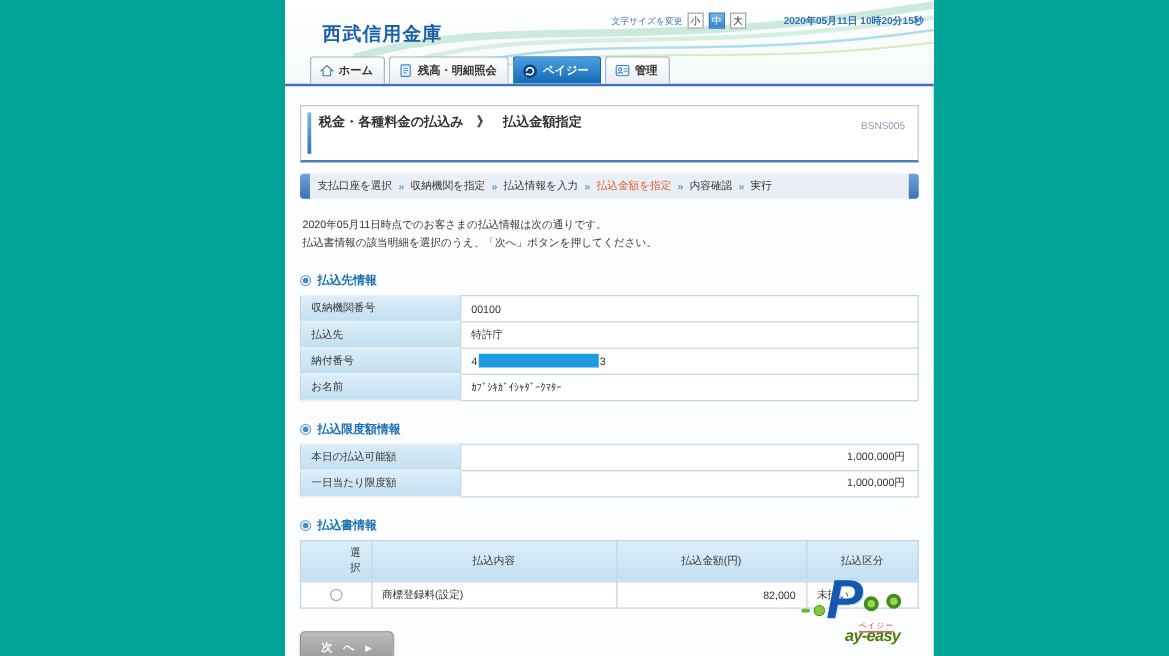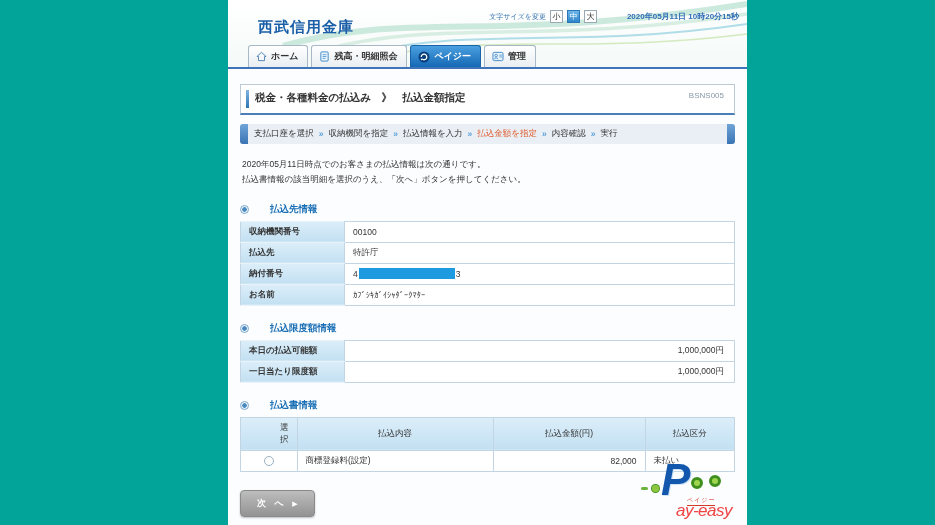--- a/index.html
+++ b/index.html
@@ -33,46 +33,46 @@
   .tab { display:flex; align-items:center; gap:4px; padding:4px 9px 4px 7px;
     background:linear-gradient(#ffffff,#e9eef2); border:1px solid #a8b8c6; border-bottom:none;
     border-radius:3px 3px 0 0; font-size:9px; font-weight:bold; color:#333; cursor:pointer; }
   .tab.active { background:linear-gradient(#4aa0e0,#1568b4); border-color:#1a63a8; color:#fff; }
   .tab svg { display:block; }
 
   
   .main { padding:15px 12px 0 12px; }
 
   .title-box { position:relative; background:#fff; border:1px solid #bcc9d6;
-    border-bottom:2px solid #4a7ebb; padding:6px 10px 8px 14px;
-    display:flex; justify-content:space-between; align-items:flex-start; }
+    border-bottom:2px solid #4a7ebb; padding:6px 10px 23px 14px;
+    display:flex; justify-content:space-between; align-items:flex-end; }
   .title-accent { position:absolute; left:5px; top:5px; bottom:5px; width:3px;
     background:linear-gradient(#7fb3e0,#2e75b6); }
   .page-title { font-size:10.5px; font-weight:bold; color:#333; }
   .page-code { font-size:8px; color:#8899a8; }
 
   .stepbar { margin-top:9px; height:20px; background:#e9eff5; border-radius:3px;
     display:flex; align-items:center; position:relative; padding:0 14px; }
   .step-cap { position:absolute; top:0; width:8px; height:20px; background:linear-gradient(#6fa4d8,#3a74b4); }
   .step-cap.left { left:0; border-radius:3px 0 0 3px; }
   .step-cap.right { right:0; border-radius:0 3px 3px 0; }
   .step { font-size:8.5px; font-weight:normal; color:#333; white-space:nowrap; }
   .step.current { color:#e05a2b; }
   .step-sep { font-size:8.5px; font-weight:bold; color:#5a9fd8; margin:0 5px; }
 
   .desc { margin:13px 2px 0 2px; font-size:8.5px; color:#333; line-height:1.75; }
 
-  .section-h { margin-top:16px; display:flex; align-items:center; gap:21px; }
+  .section-h { margin-top:16px; display:flex; align-items:center; gap:5px; }
   .bullet { width:9px; height:9px; border-radius:50%; border:1px solid #7fa8cc;
     background:radial-gradient(circle,#4a88c0 0 2px,#eaf4fb 2.5px); flex:0 0 auto; }
   .section-title { font-size:9.5px; font-weight:bold; color:#1a6fb5; }
 
   table { border-collapse:collapse; width:100%; margin-top:5px; background:#fff; }
   td,th { border:1px solid #c3d5e2; font-size:8.5px; color:#333; padding:4px 8px; height:19px; }
-  .lbl { width:104px; background:linear-gradient(#dceef9,#c2e0f2); border-color:#e8f2f8 #c3d5e2;font-weight:bold; }
+  .lbl { width:128px; background:linear-gradient(#dceef9,#c2e0f2); border-color:#e8f2f8 #c3d5e2; }
   .val { background:#fff;margin-left:14px; }
   .val.num { text-align:right; padding-right:10px; }
   .redact { display:inline-block; width:96px; height:11px; background:#1e9ae0;
     vertical-align:-2px; margin:0 1px; }
 
   th { background:linear-gradient(#dceef9,#c2e0f2); font-weight:normal; text-align:center; }
   .col-sel { width:34px;padding-left:39px; }
   .col-content { width:196px; }
   .col-amount { width:152px; }
   .cell-amount { text-align:right;padding-left:40px; }
@@ -91,22 +91,22 @@
   .pe-dot { position:absolute; left:12px; top:21px; width:9px; height:9px; border-radius:50%;
     background:radial-gradient(circle,#8cc63f 55%,#3f8f1f 60%); }
   .pe-P { position:absolute; left:22px; top:-8px; font-size:44px; font-weight:bold;
     color:#1458ae; font-style:italic; text-shadow:1px 1px 0 #cfe2f5; }
   .pe-ring { position:absolute; width:12px; height:12px; border-radius:50%;
     border:3px solid #3f8f1f; background:#9ed44e; }
   .pe-ring.r1 { left:52px; top:14px; }
   .pe-ring.r2 { left:70px; top:12px; }
   .pe-kana { position:absolute; left:48px; top:33px; font-size:6px; color:#d43a2a;
     border-bottom:1px solid #d43a2a; letter-spacing:1px; }
-  .pe-rest { position:absolute; left:37px; top:38px; font-size:17px; font-weight:normal;
-    font-style:italic; color:#ef4444; letter-spacing:-0.5px; }
+  .pe-rest { position:absolute; left:37px; top:38px; font-size:13px; font-weight:bold;
+    font-style:italic; color:#4d7c0f; letter-spacing:-0.5px; }
 </style>
 </head>
 <body>
 
 <div class="content">
 
   <div class="hdr">
     <svg class="waves" viewBox="0 0 519 60">
       <path d="M55 46 C 180 10, 270 44, 519 4" stroke="#bfe3d4" stroke-width="6" fill="none" opacity="0.8"></path>
       <path d="M95 50 C 215 18, 305 46, 519 14" stroke="#d4ecdf" stroke-width="3.5" fill="none" opacity="0.9"></path>

